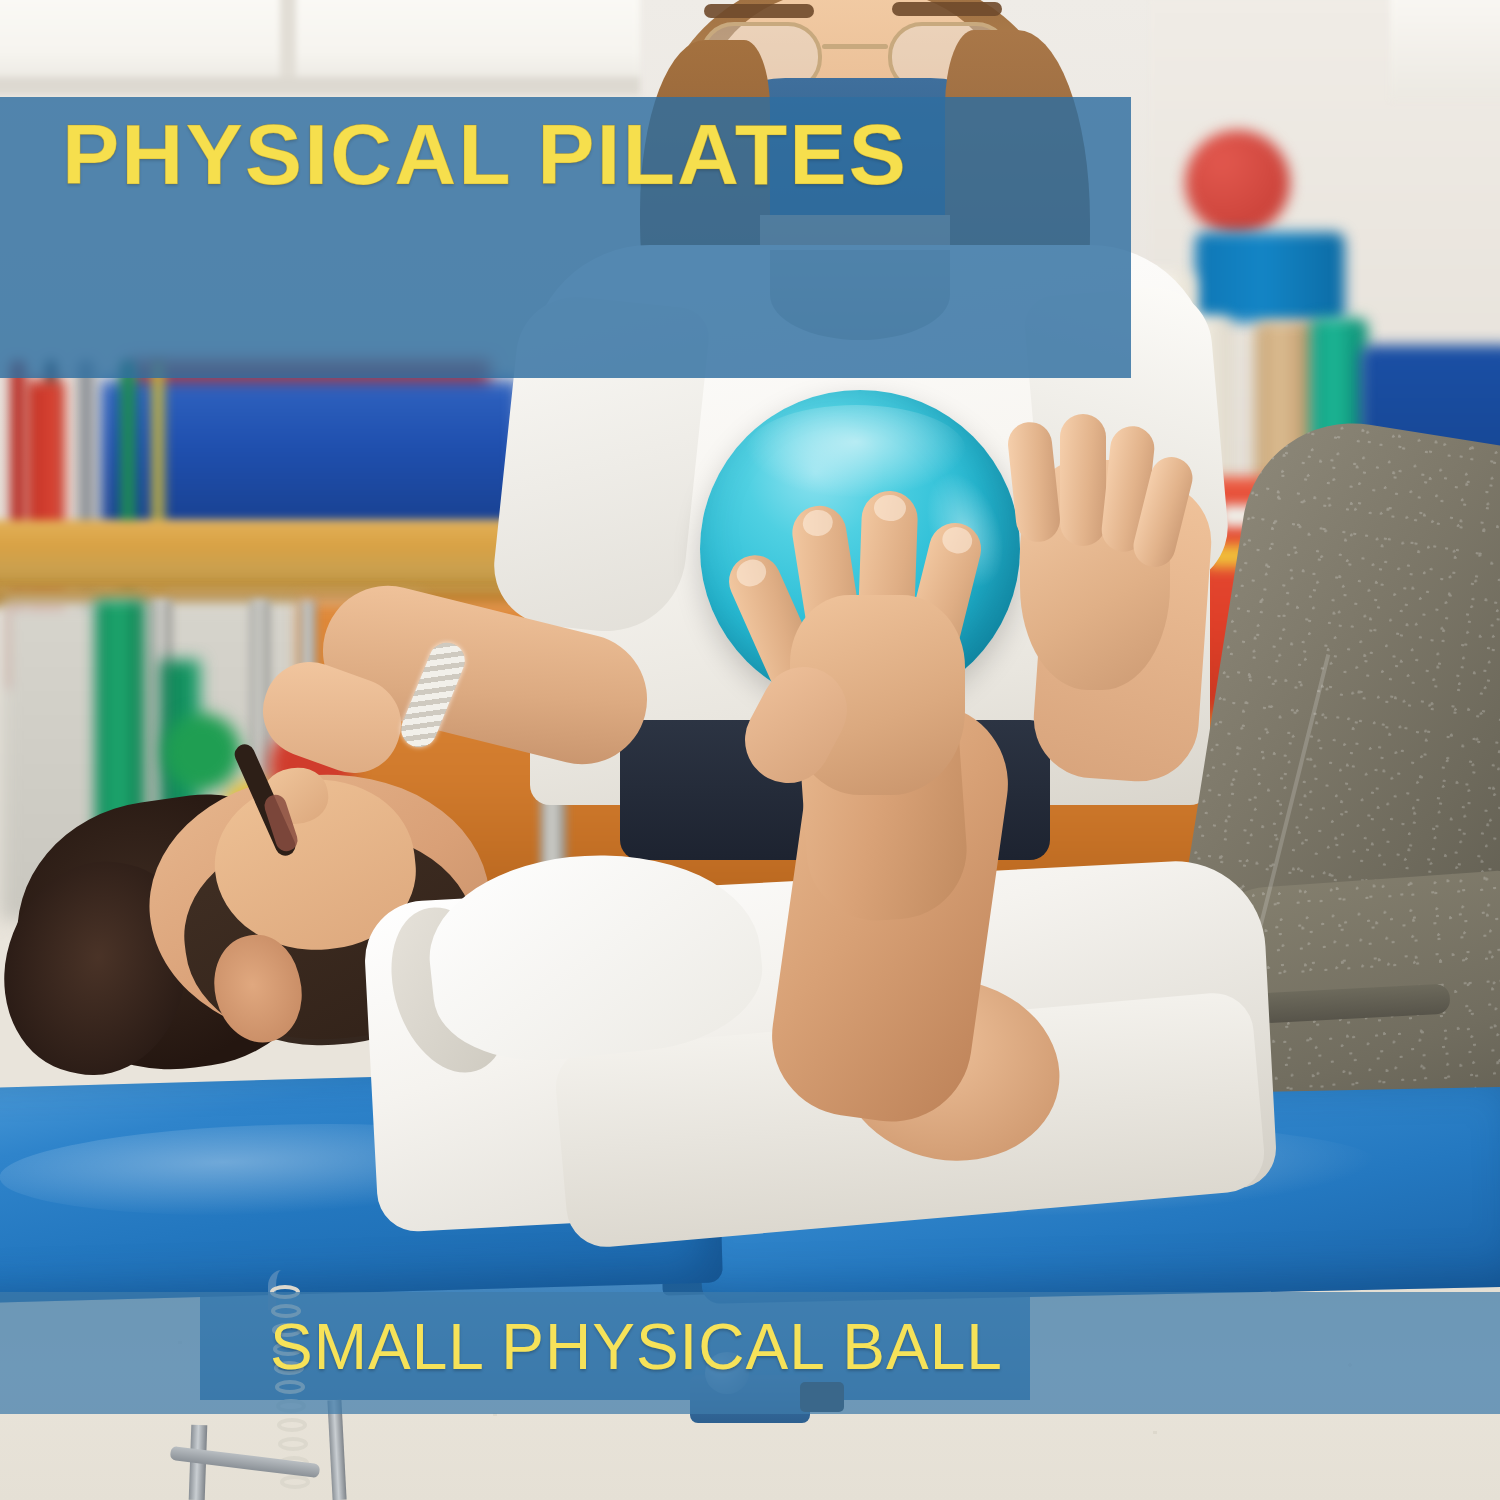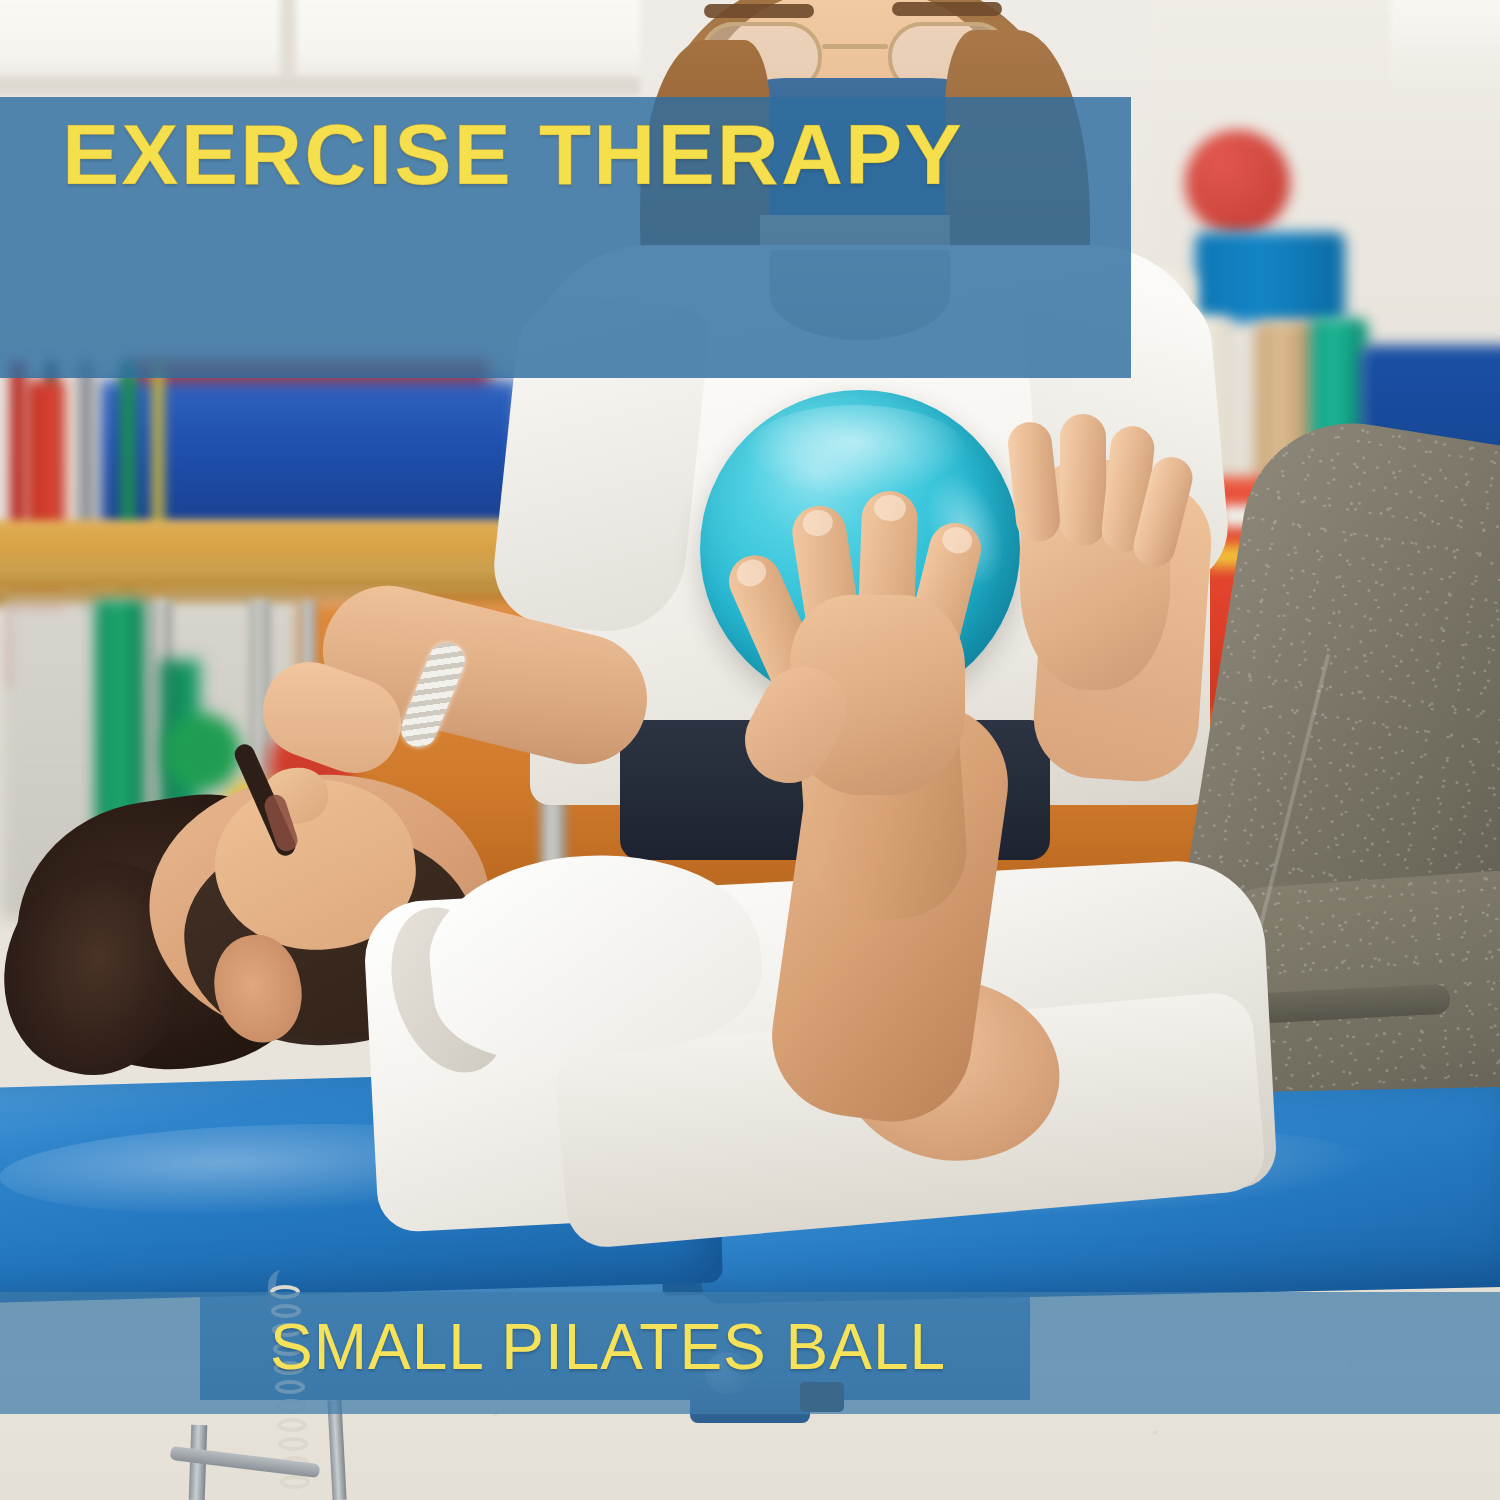--- a/index.html
+++ b/index.html
@@ -432,21 +432,21 @@
     </div>
     <div class="pedal"></div>
     <div class="pedal-knob"></div>
     <div class="pedal-tip"></div>
     <div class="frame-bar"></div>
     <div class="frame-bar2"></div>
     <div class="frame-foot"></div>
   </div>
 
   <div class="banner">
-    <div class="banner-title">EXERCISE THERAPY</div>
+    <div class="banner-title">PHYSICAL PILATES</div>
   </div>
 
   <div class="bottombar"></div>
 
 
-  <div class="bottom-title">SMALL PILATES BALL</div>
+  <div class="bottom-title">SMALL PHYSICAL BALL</div>
 
 </div>
 
 </body></html>

